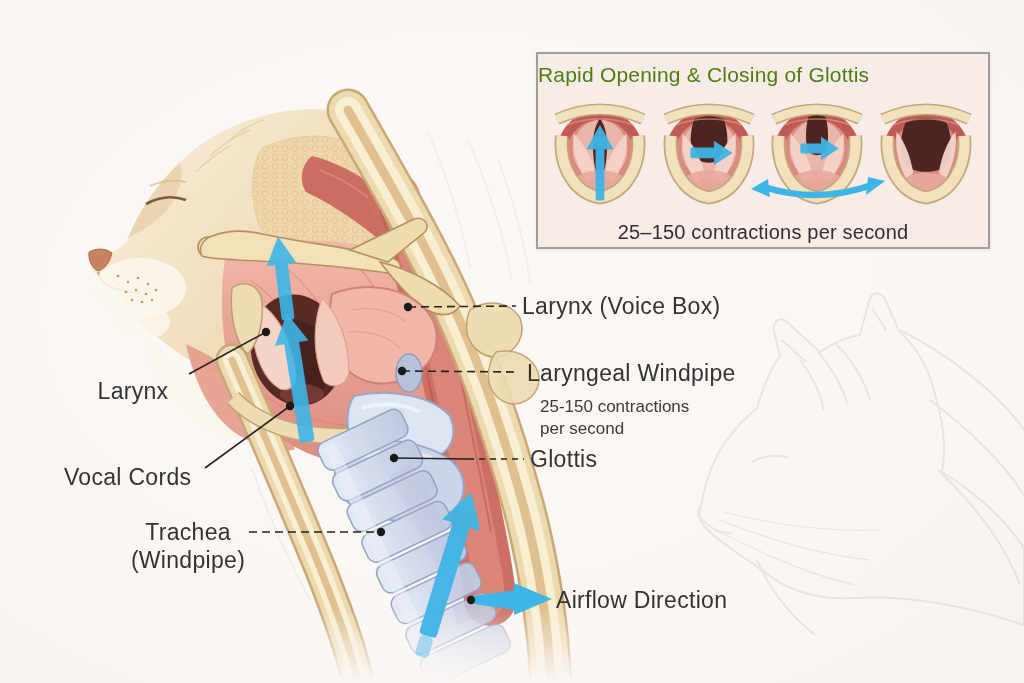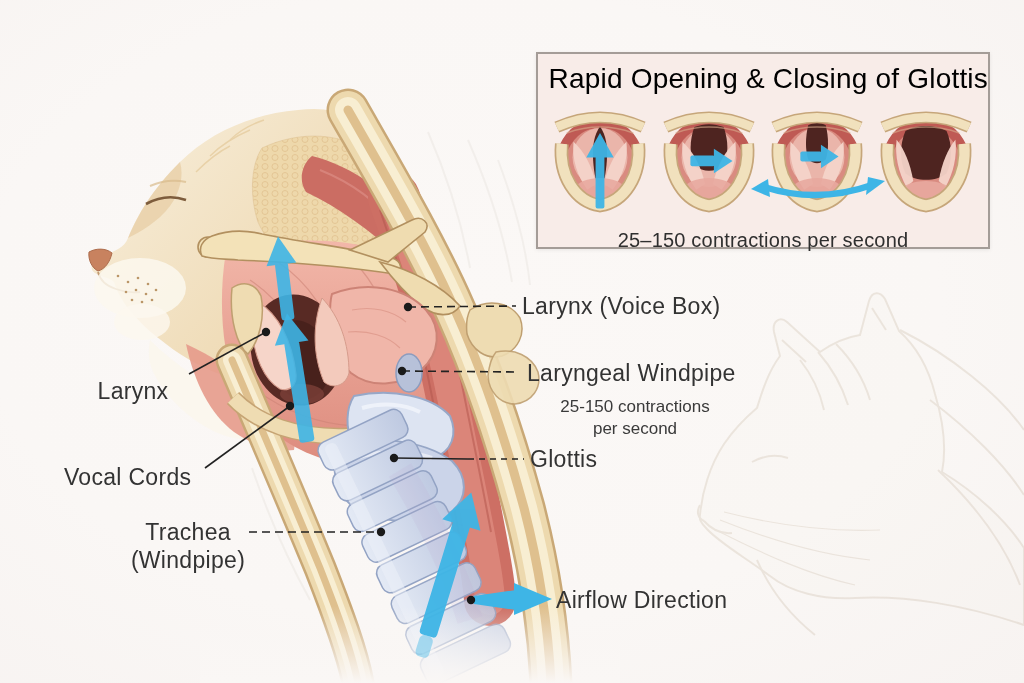--- a/index.html
+++ b/index.html
@@ -9,28 +9,28 @@
     font-family:"Liberation Sans",sans-serif;
   }
   svg{display:block;}
   .illus{position:absolute;left:0;top:0;}
   .lbl{
     position:absolute;color:#333;font-size:23px;line-height:28px;
     letter-spacing:.3px;white-space:nowrap;
   }
   .lbl.center{text-align:center;white-space:normal;}
   .sub{
-    position:absolute;color:#3a3a3a;font-size:17px;line-height:22px;text-align:center;
+    position:absolute;color:#3a3a3a;font-size:17px;line-height:22px;
   }
   #inset{
     position:absolute;left:536px;top:52px;width:454px;height:197px;
     background:#f8ece8;border:2px solid #a49c97;box-sizing:border-box;
     box-shadow:0 1px 4px rgba(0,0,0,.08);
   }
-  #inset-title{margin-top:9px;text-align:right;font-size:28px;color:#000000;letter-spacing:.2px;}
+  #inset-title{margin-top:9px;text-align:left;font-size:21px;color:#4d7c0f;letter-spacing:.2px;}
   #fig-row{display:flex;justify-content:space-between;padding:0 13px;margin-top:5px;}
   #fig-row svg{width:98px;height:114px;}
   #double-arrow{position:absolute;left:210px;top:122px;width:140px;height:32px;}
   #inset-caption{text-align:center;font-size:20px;color:#2f2f2f;margin-top:15px;letter-spacing:.2px;}
 </style>
 </head>
 <body>
 
 <div id="canvas">
 

